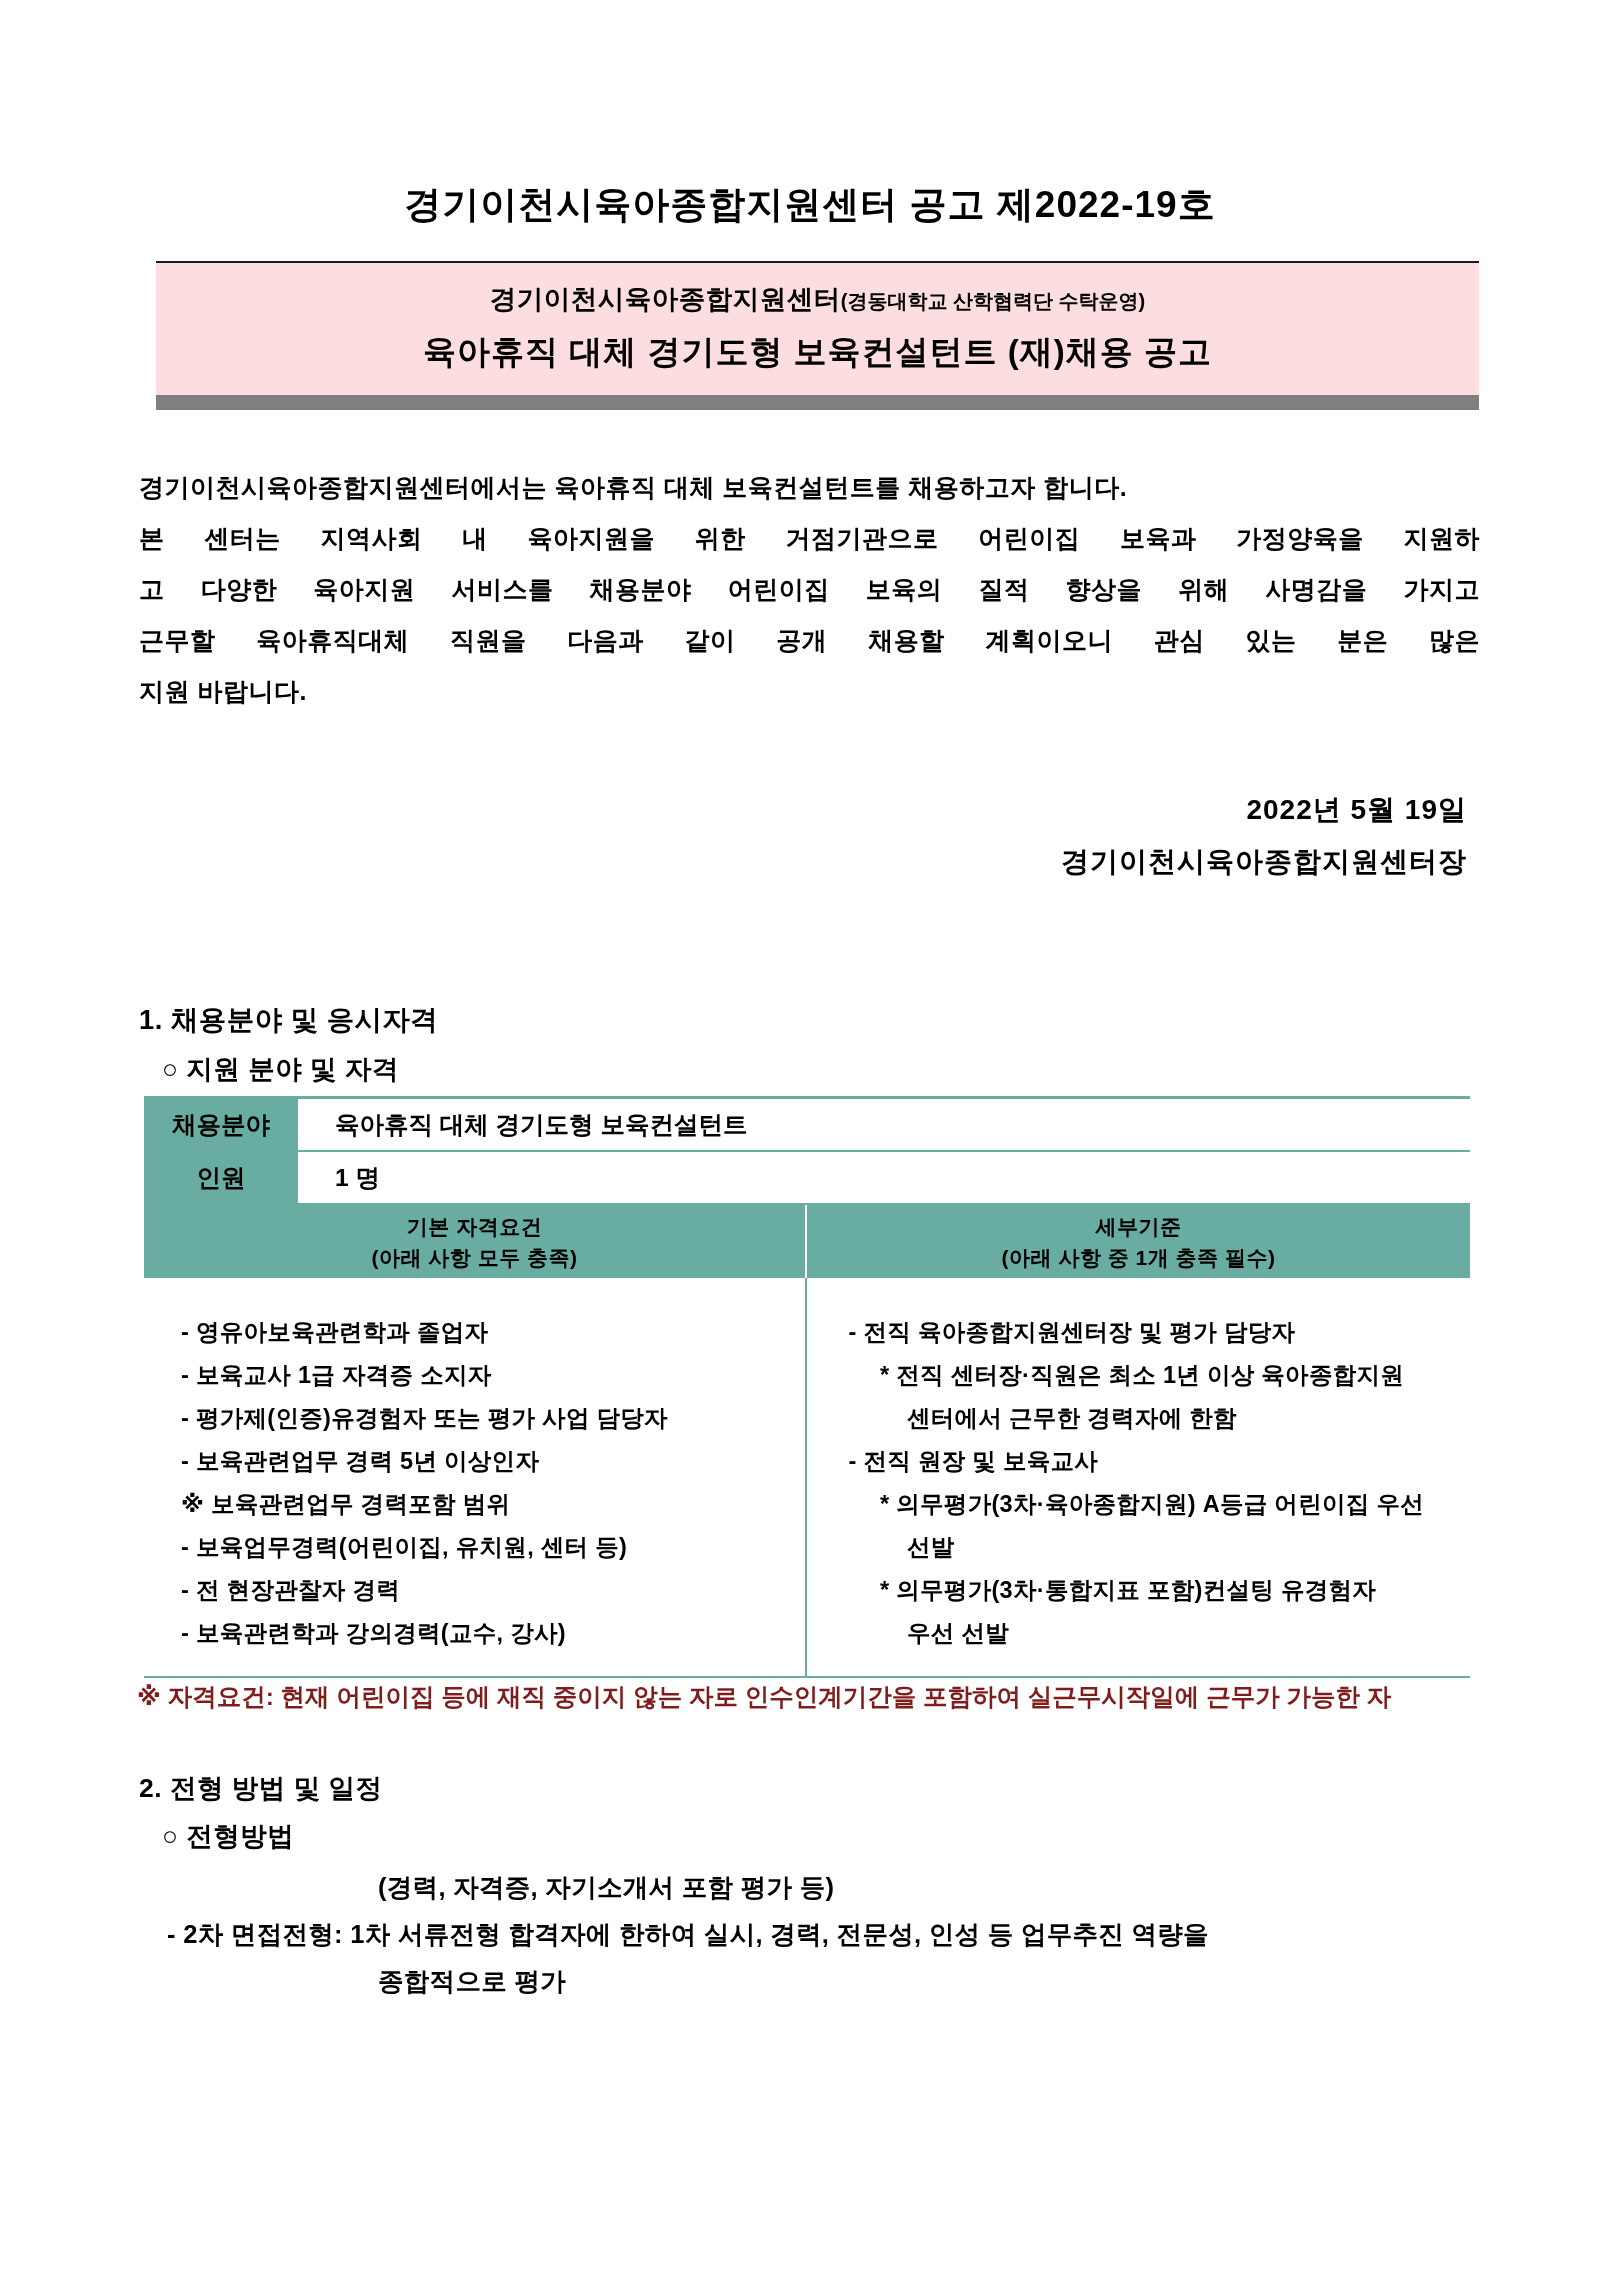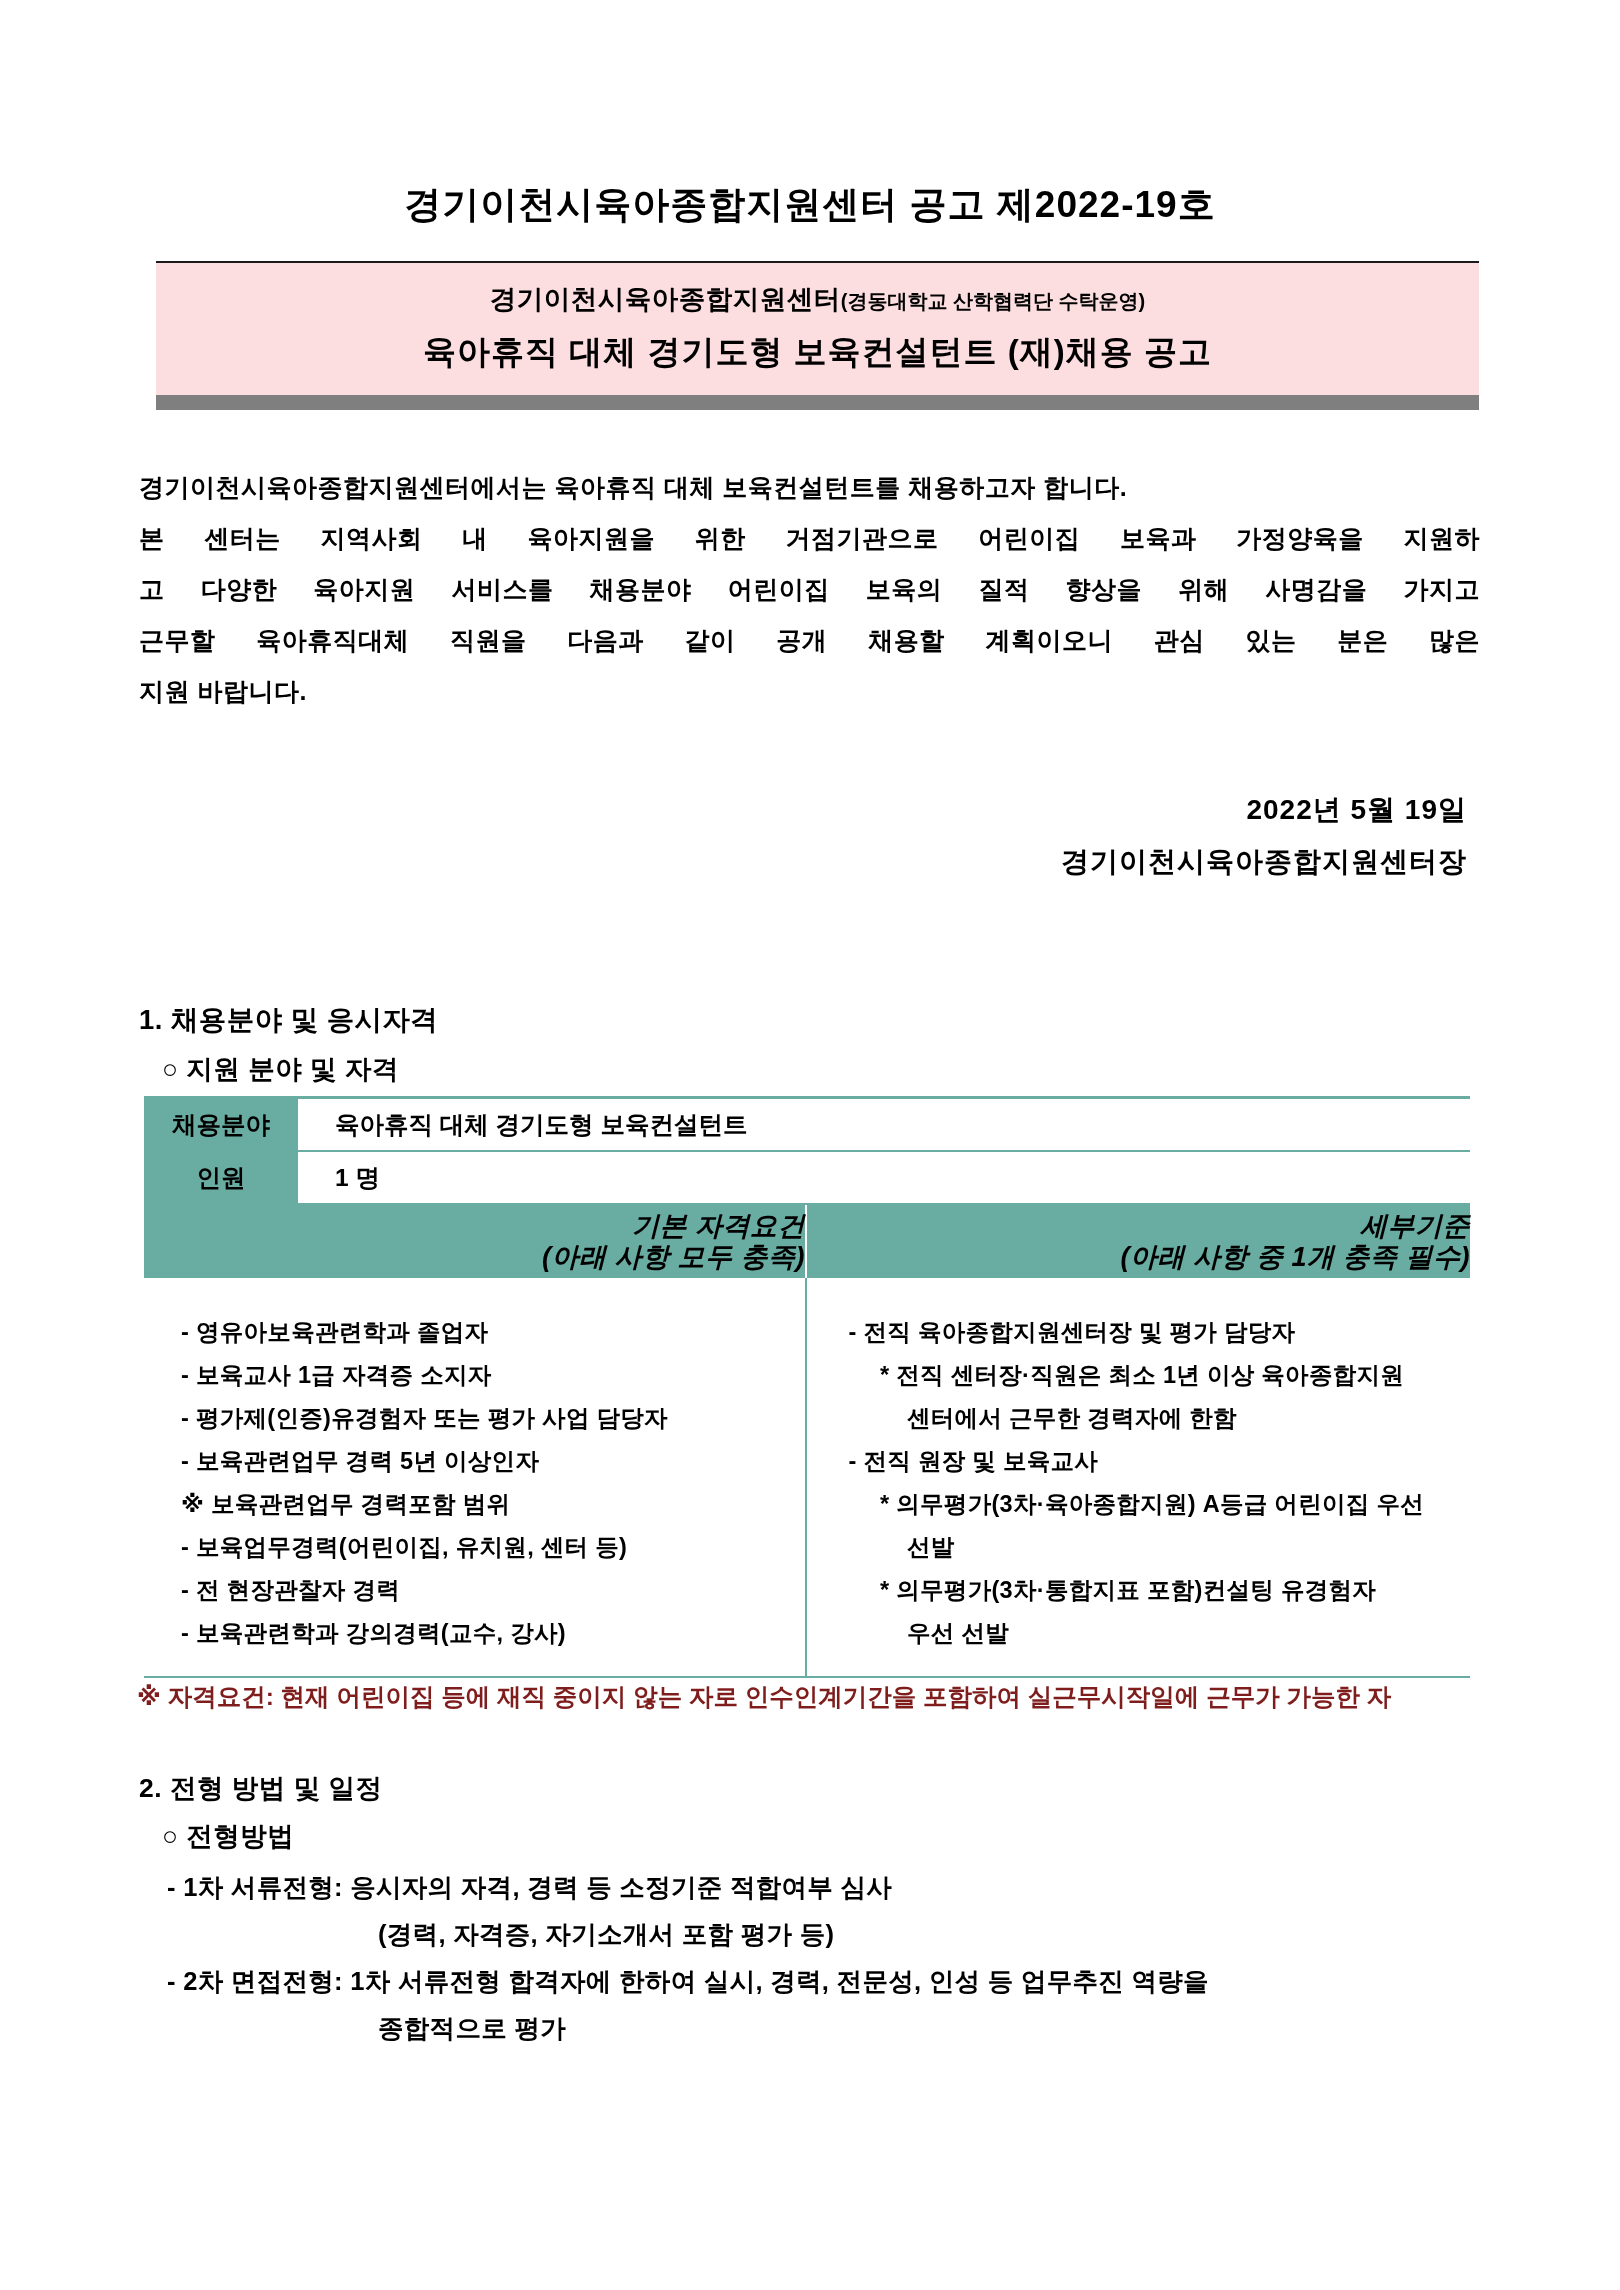--- a/index.html
+++ b/index.html
@@ -90,25 +90,24 @@
     flex: 1;
     display: flex; align-items: center;
     padding-left: 35px;
     font-size: 24.5px;
     background: #ffffff;
   }
   .band { display: flex; height: 73px; background: #69aca2; }
   .band-cell {
     width: 50%;
     box-sizing: border-box;
-    display: flex; flex-direction: column; align-items: flex-end; justify-content: center;
-    font-size: 27px;
+    display: flex; flex-direction: column; align-items: center; justify-content: center;
+    font-size: 21px;
     line-height: 31px;
     letter-spacing: 0.5px;
-    font-style: italic;
   }
   .band-cell.first { border-right: 2.9px solid #ffffff; }
   .tbody2 { display: flex; height: 398px; background: #ffffff; }
   .bcol {
     width: 50%;
     box-sizing: border-box;
     padding-top: 33px;
     font-size: 23.5px;
     line-height: 43px;
     letter-spacing: 0.3px;
@@ -214,20 +213,19 @@
       </div>
     </div>
   </div>
 
   <div class="note">※ 자격요건: 현재 어린이집 등에 재직 중이지 않는 자로 인수인계기간을 포함하여 실근무시작일에 근무가 가능한 자</div>
 
   <div class="s2-heading">2. 전형 방법 및 일정</div>
   <div class="s2-sub">○ 전형방법</div>
 
   <div class="s2-lines">
-    <div class="s2li i0">- 1차 서류전형: 응시자의 자격, 경력 등 소정기준 적합여부 심사</div>
     <div class="s2li i1">(경력, 자격증, 자기소개서 포함 평가 등)</div>
     <div class="s2li i0">- 2차 면접전형: 1차 서류전형 합격자에 한하여 실시, 경력, 전문성, 인성 등 업무추진 역량을</div>
     <div class="s2li i1">종합적으로 평가</div>
   </div>
 
 </div>
 
 
 </body></html>

